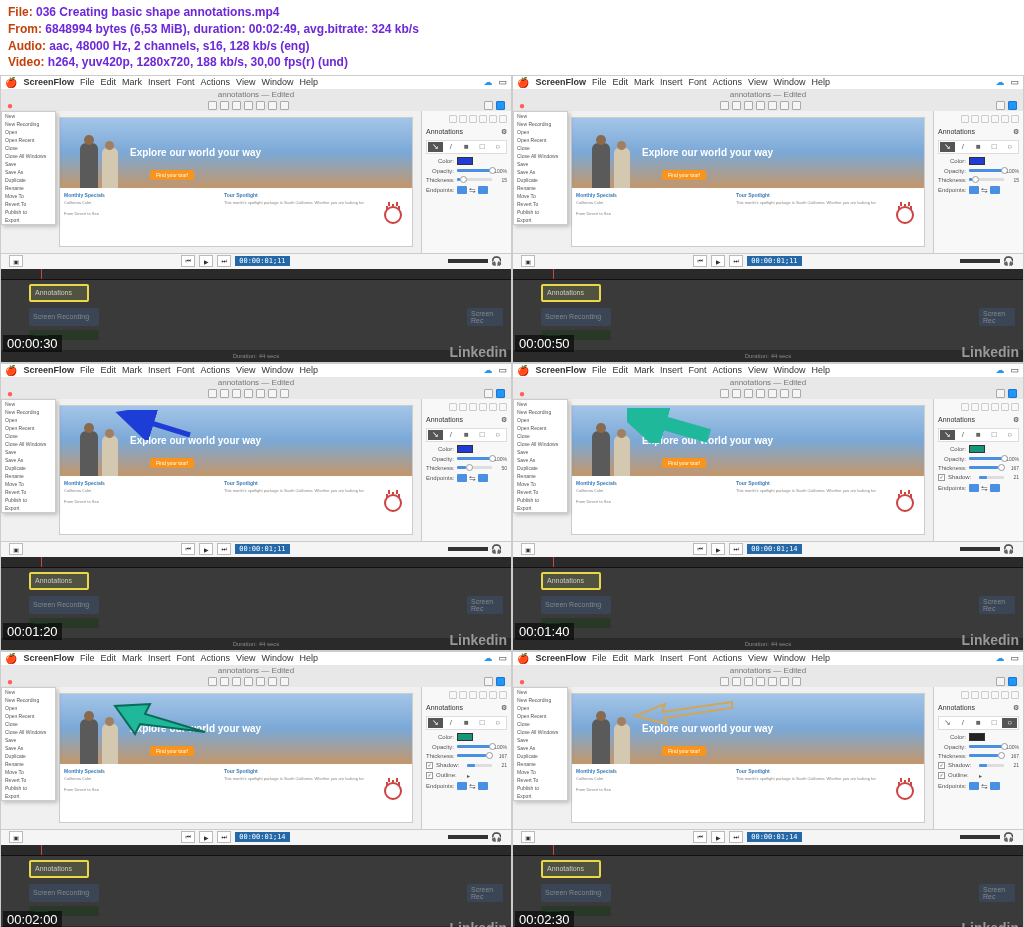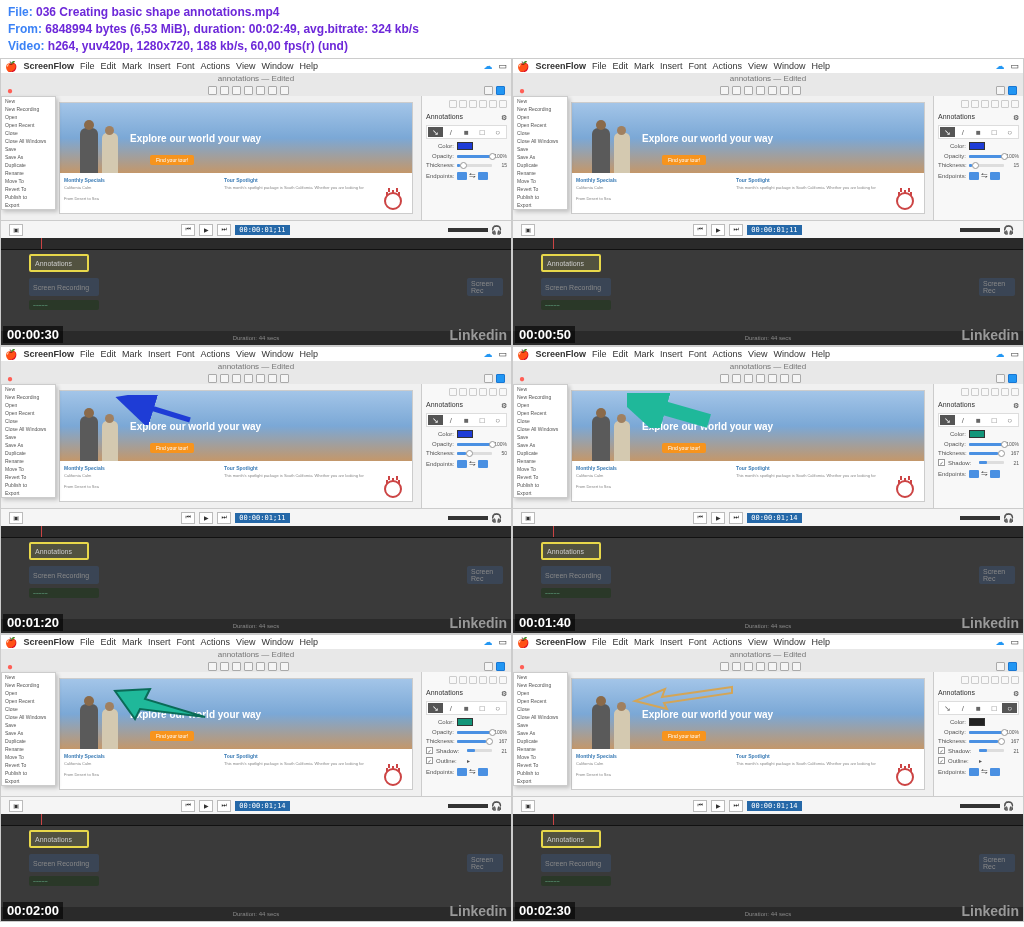--- a/index.html
+++ b/index.html
@@ -1,34 +1,34 @@
 <!DOCTYPE html>
 <html><head>
 <meta charset="utf-8">
 <style>
 * { margin: 0; padding: 0; box-sizing: border-box; }
 body { font-family: Arial, sans-serif; font-size: 10px; background: #fff; width: 1024px; }
 .meta { background: #fff; padding: 4px 8px; font-weight: bold; font-size: 12px; line-height: 1.4; }
-.meta .label { color: #3b82f6; }
+.meta .label { color: #c2410c; }
 .meta .value { color: #6d28d9; }
 .grid { display: grid; grid-template-columns: 512px 512px; grid-template-rows: repeat(3, 288px); }
 .thumb { position: relative; background: #ededed; border: 1px solid #ccc; overflow: hidden; display: flex; flex-direction: column; }
-.ts { position: absolute; bottom: 2px; left: 2px; background: rgba(0,0,0,0.6); color: #fff; font-size: 13px; font-weight: bold; padding: 1px 4px; }
+.ts { position: absolute; bottom: 10px; left: 2px; background: rgba(0,0,0,0.6); color: #fff; font-size: 13px; font-weight: normal; padding: 1px 4px; }
 .linkedin { position: absolute; bottom: 2px; right: 4px; color: #999; font-size: 14px; font-weight: bold; }
 .menubar { background: #fff; display: flex; align-items: center; height: 14px; padding: 0 4px; font-size: 9px; color: #333; gap: 6px; }
 .apple { color: #333; font-size: 10px; }
 .app-name { font-weight: bold; }
 .toolbar { background: #e8e8e8; display: flex; align-items: center; height: 12px; gap: 4px; padding: 0 6px; justify-content: space-between; }
 .tb-icons { display: flex; gap: 3px; }
 .tb-icon { width: 9px; height: 9px; border: 1px solid #aaa; border-radius: 1px; background: #f5f5f5; }
 .tb-icon.blue { background: #2196f3; border-color: #1976d2; }
 .titlebar { background: #e8e8e8; text-align: center; font-size: 8px; color: #777; padding: 1px 0; }
 .canvas-area { flex: 1; background: #fff; display: flex; position: relative; }
 .canvas { flex: 1; background: #f0f0f0; position: relative; padding: 6px 8px; }
-.website { background: #fff; border: 1px solid #ccc; height: 112px; position: relative; margin-left: 50px; }
+.website { background: #fff; border: 1px solid #ccc; height: 130px; position: relative; margin-left: 50px; }
 .menu-dropdown { position: absolute; top: 0; left: 0; width: 55px; background: #fff; border: 1px solid #ccc; box-shadow: 2px 2px 4px rgba(0,0,0,0.2); font-size: 5px; z-index: 10; }
 .menu-dropdown div { padding: 1px 3px; color: #555; }
 .hero { height: 70px; background: linear-gradient(180deg, #a3c5e8 0%, #7ba8d6 50%, #c4976a 100%); position: relative; display: flex; align-items: center; }
 .hero-text { color: #fff; font-size: 10px; font-weight: bold; margin-left: 70px; }
 .btn-orange { background: #f7941d; color: #fff; font-size: 5px; padding: 2px 6px; border-radius: 2px; position: absolute; bottom: 8px; left: 90px; }
 .people { position: absolute; bottom: 0; left: 20px; width: 45px; height: 55px; }
 .person1 { position: absolute; bottom: 0; left: 0; width: 18px; height: 45px; background: #5a5a5a; border-radius: 6px 6px 0 0; }
 .person1::before { content:""; position: absolute; top:-8px; left:4px; width:10px; height:10px; background:#8a6a4a; border-radius:50%; }
 .person2 { position: absolute; bottom: 0; left: 22px; width: 16px; height: 40px; background: #d4c9b0; border-radius: 5px 5px 0 0; }
 .person2::before { content:""; position: absolute; top:-7px; left:3px; width:9px; height:9px; background:#a08060; border-radius:50%; }
@@ -72,21 +72,22 @@
 .clip.rec.right { left: auto; right: 8px; width: 36px; }
 .clip.audio { background: #2a3828; top: 50px; left: 28px; width: 70px; height: 10px; font-size: 5px; color: #6a8; }
 .timeline-footer { height: 14px; background: #2a2a2a; color: #888; font-size: 6px; display: flex; align-items: center; justify-content: center; }
 </style>
 </head>
 <body>
 
 <div class="meta">
   <div><span class="label">File:</span> <span class="value">036 Creating basic shape annotations.mp4</span></div>
   <div><span class="label">From:</span> <span class="value">6848994 bytes (6,53 MiB), duration: 00:02:49, avg.bitrate: 324 kb/s</span></div>
-  <div><span class="label">Video:</span> <span class="value">h264, yuv420p, 1280x720, 188 kb/s, 60,00 fps(r) (und)</span></div>
+  <div><span class="label">Audio:</span> <span class="value">aac, 48000 Hz, 2 channels, s16, 128 kb/s (eng)</span></div>
+  <div><span class="label">Video:</span> <span class="value">h264, yuv420p, 1280x720, 188 kb/s, 30,00 fps(r) (und)</span></div>
 </div>
 
 <div class="grid" id="grid">
     <div class="thumb">
       <div class="menubar">
         <span class="apple">🍎</span>
         <span class="app-name">ScreenFlow</span>
         <span>File</span>
         <span>Edit</span>
         <span>Mark</span>

